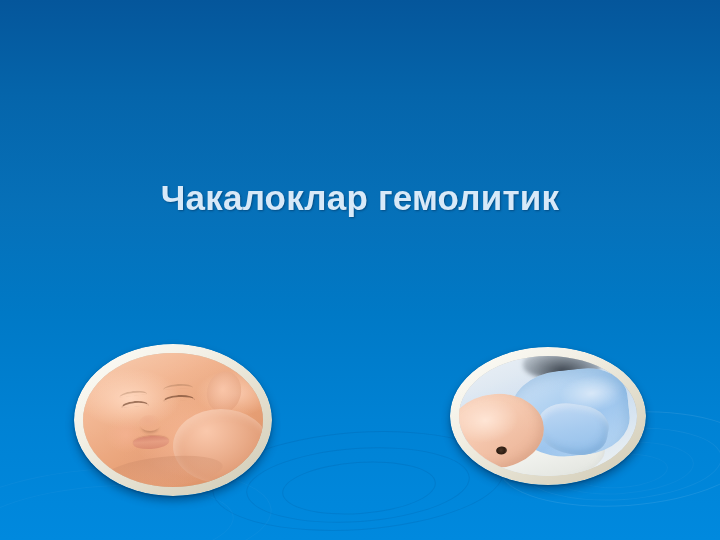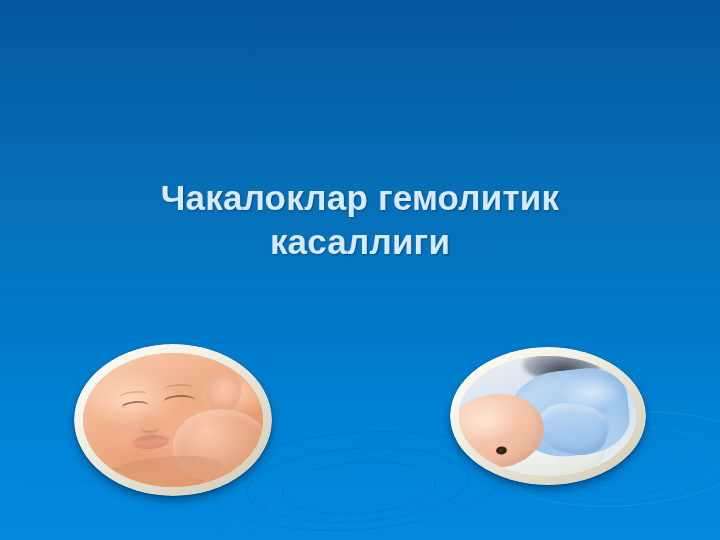--- a/index.html
+++ b/index.html
@@ -259,21 +259,20 @@
     <div class="ripple dark" style="left:212px; top:432px; width:290px; height:96px;"></div>
     <div class="ripple dark" style="left:246px; top:448px; width:222px; height:72px;"></div>
     <div class="ripple dark" style="left:282px; top:462px; width:152px; height:50px;"></div>
 
     <div class="ripple faint" style="left:-60px; top:468px; width:330px; height:104px;"></div>
     <div class="ripple faint" style="left:-30px; top:486px; width:262px; height:78px;"></div>
   </div>
 
   <div class="title-block">
     <div class="title-line">Чакалоклар гемолитик</div>
-    <div class="title-line">касаллиги</div>
   </div>
 
   <div class="photo-oval" style="left:74px; top:344px; width:198px; height:152px;">
     <div class="frame"></div>
     <div class="inner" style="left:9px; top:9px; right:9px; bottom:9px;">
       <div class="baby-a">
         <div class="ear"></div>
         <div class="shoulder"></div>
         <div class="cheek"></div>
         <div class="brow-l"></div>

